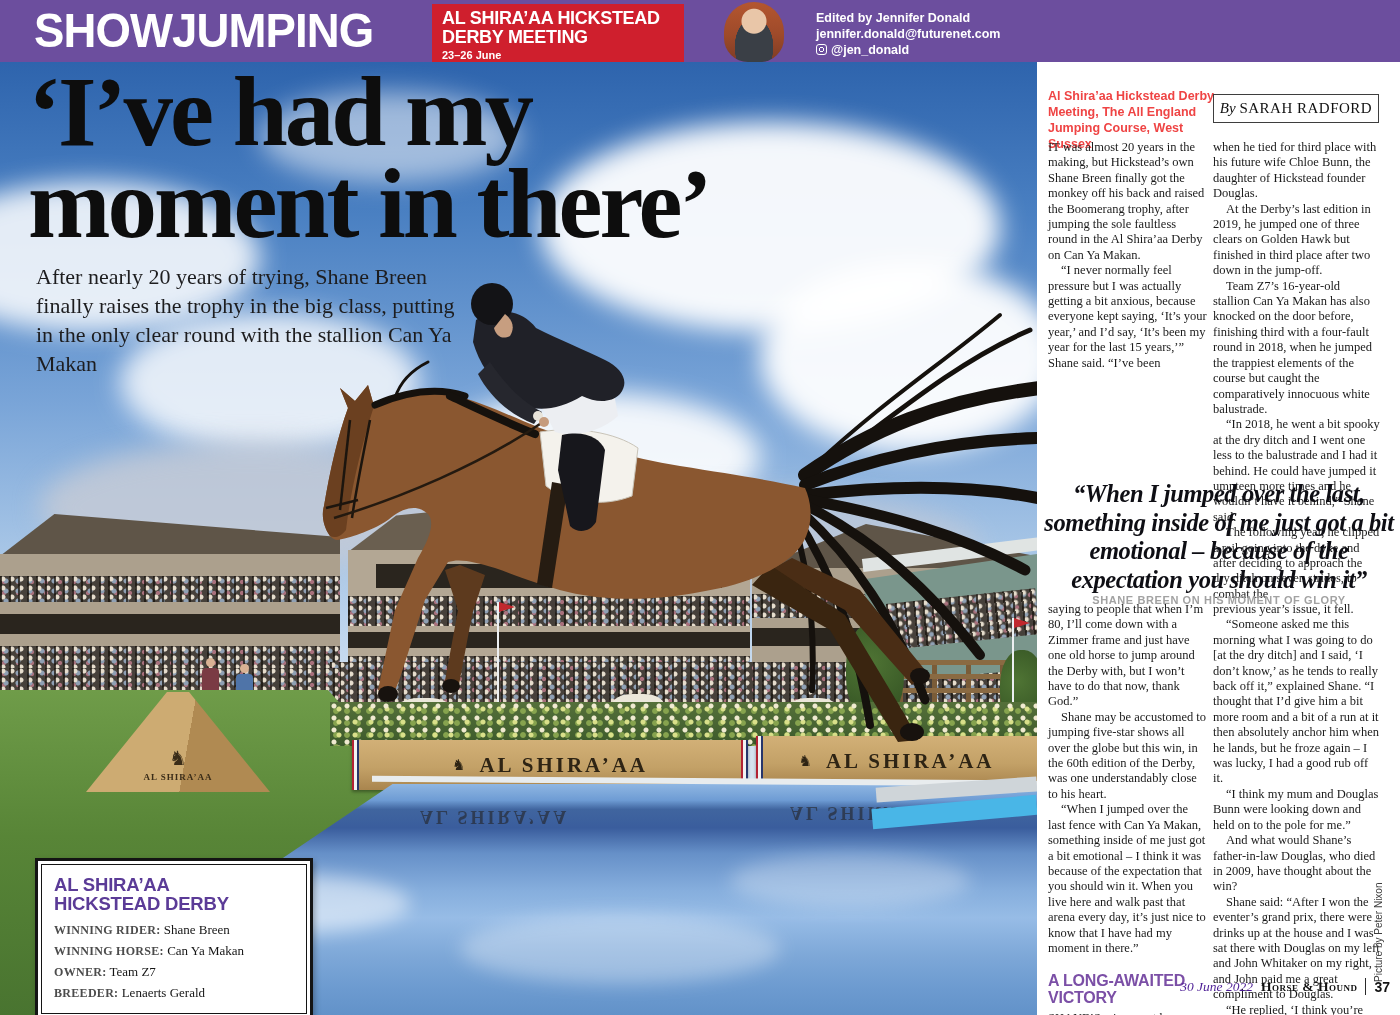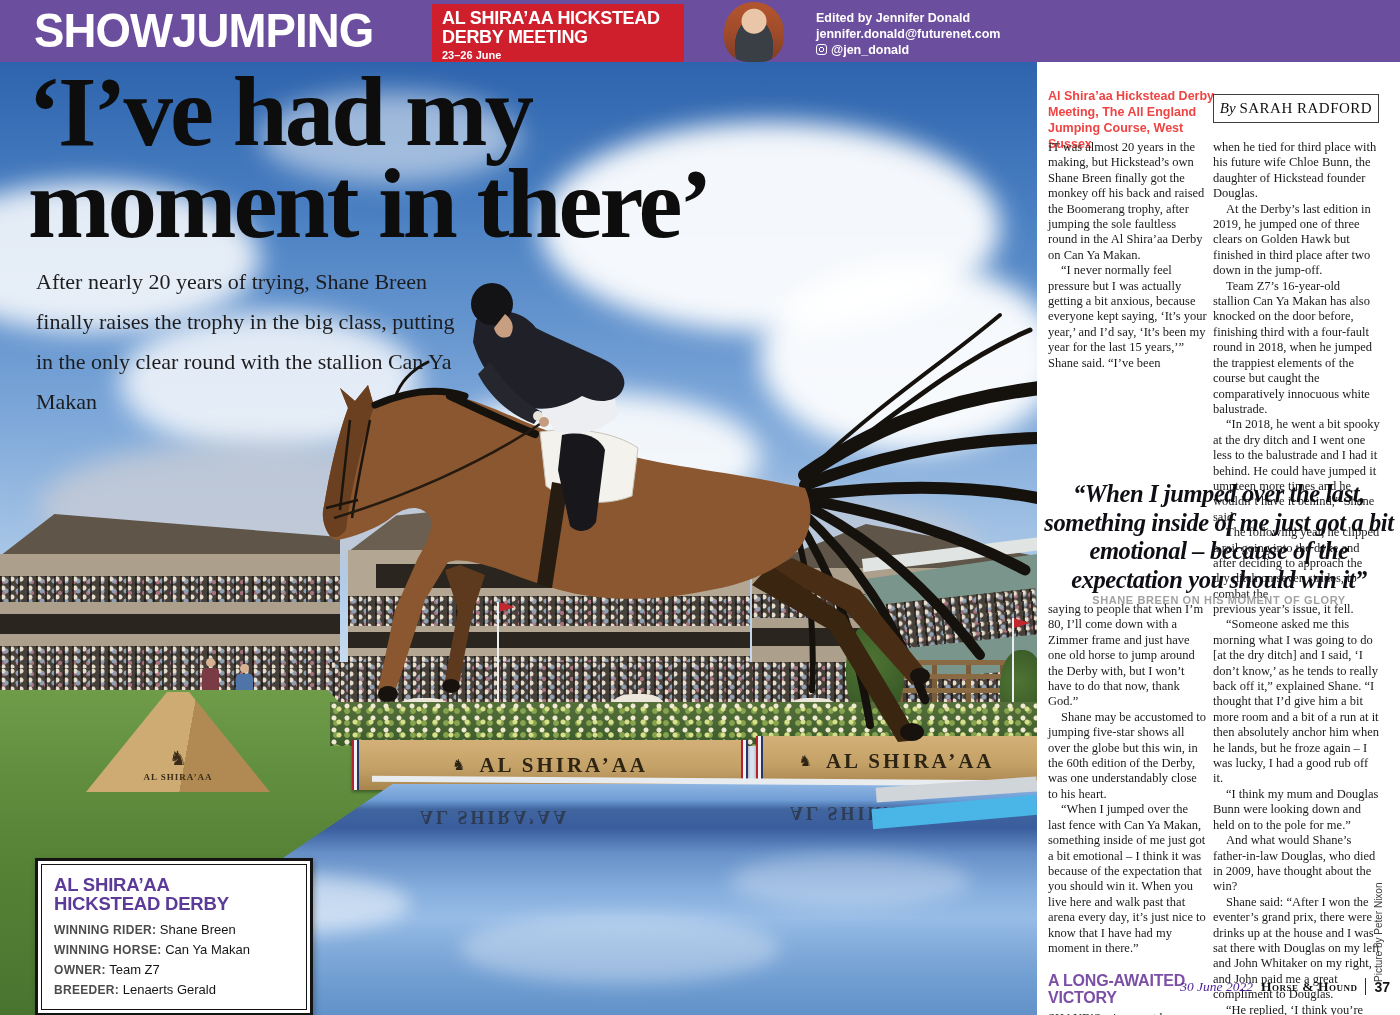--- a/index.html
+++ b/index.html
@@ -79,27 +79,27 @@
   .stand .inner { position:absolute; transform:rotate(-6deg); }
   .fence { position:absolute; background:
       repeating-linear-gradient(180deg, #8a6a42 0 5px, transparent 5px 14px),
       repeating-linear-gradient(90deg, #7a5c38 0 5px, transparent 5px 34px); }
   .shrub { position:absolute; background:radial-gradient(circle at 40% 40%, #4f7434, #2f4d20); border-radius:45%; }
 
   
   .headline { position:absolute; left:28px; top:66px; z-index:30; color:#0d0d0d;
     font-family:"Liberation Serif", serif; font-weight:700; font-size:99px; line-height:92px; letter-spacing:-3px; }
   .standfirst { position:absolute; left:36px; top:262px; width:430px; z-index:30; color:#1d1d1f;
-    font-family:"Liberation Serif", serif; font-size:22px; line-height:40px; }
+    font-family:"Liberation Serif", serif; font-size:22px; line-height:29px; }
   .infobox { position:absolute; left:35px; top:858px; width:278px; z-index:30; background:#fff;
     border:3px solid #141414; padding:3px; box-shadow:2px 3px 6px rgba(0,0,0,.3); }
   .infobox .inner { border:1px solid #141414; padding:10px 12px 12px; }
   .infobox .title { color:#5b3b97; font-size:18.5px; font-weight:800; line-height:19px; letter-spacing:-.2px; }
   .infobox .rows { margin-top:9px; }
-  .infobox .row { font-size:13px; margin-top:5px; color:#151515; }
+  .infobox .row { font-size:13px; margin-top:5px; color:#151515;font-family:Liberation Serif, serif; }
   .infobox .row b { color:#4c4c4c; font-size:12px; letter-spacing:.3px; }
 
   
   .article { position:absolute; left:1037px; top:62px; width:363px; height:953px; background:#fff; }
   .location { position:absolute; left:11px; top:26px; width:176px; color:#ef4444;
     font-size:12.5px; font-weight:700; line-height:16px; }
   .byline { position:absolute; left:176px; top:32px; width:166px; border:1.5px solid #3e3e3e;
     padding:5px 2px; text-align:center; font-family:"Liberation Serif", serif; font-size:15px; color:#111; }
   .byline .by { font-style:italic; }
   .byline .name { letter-spacing:.5px; }

